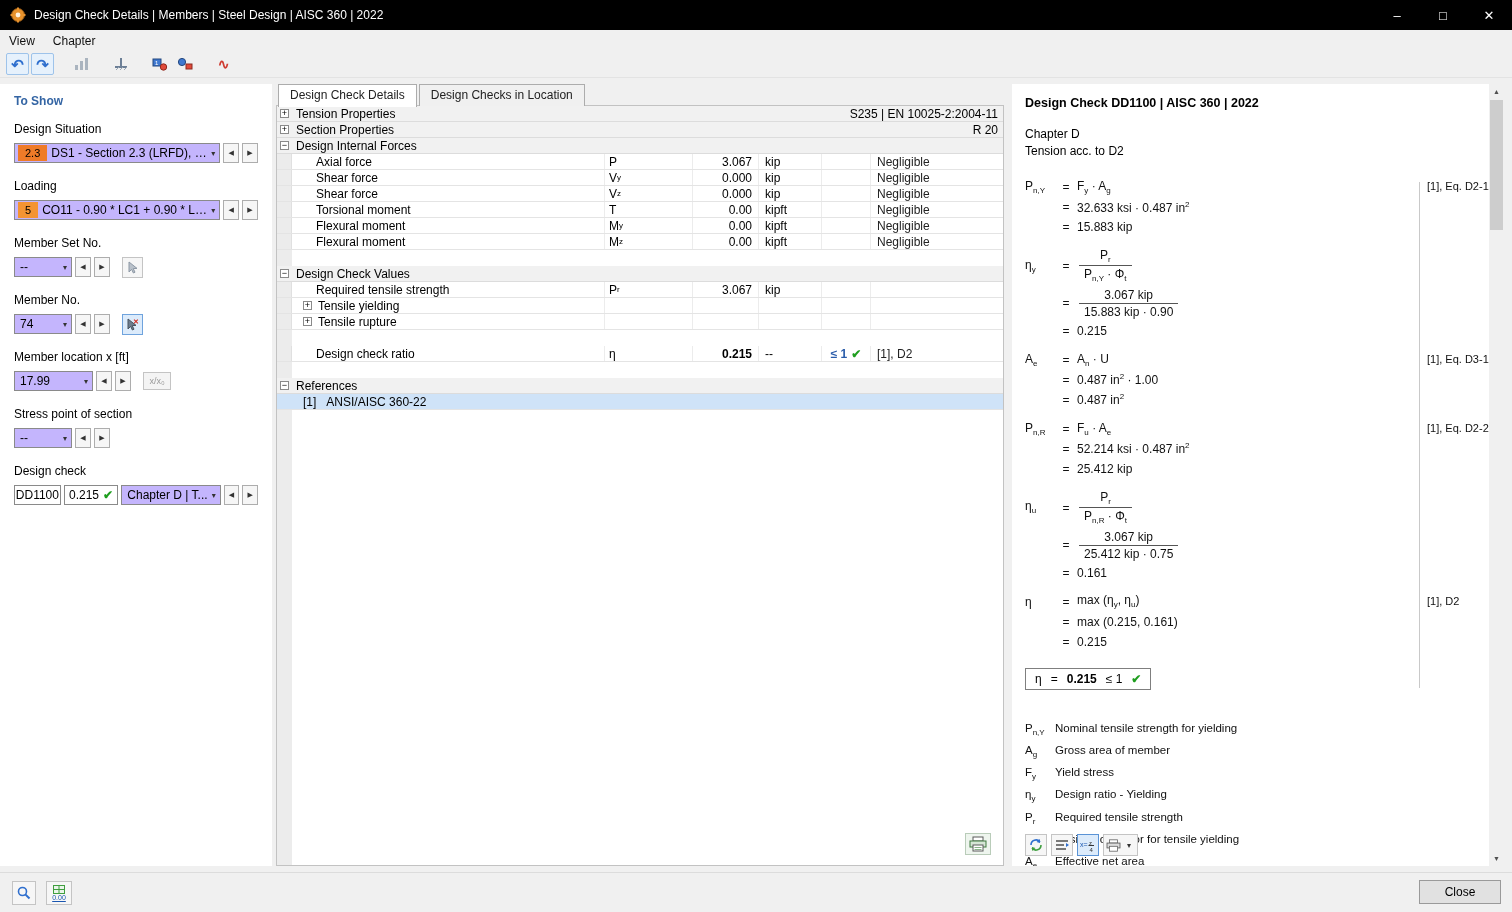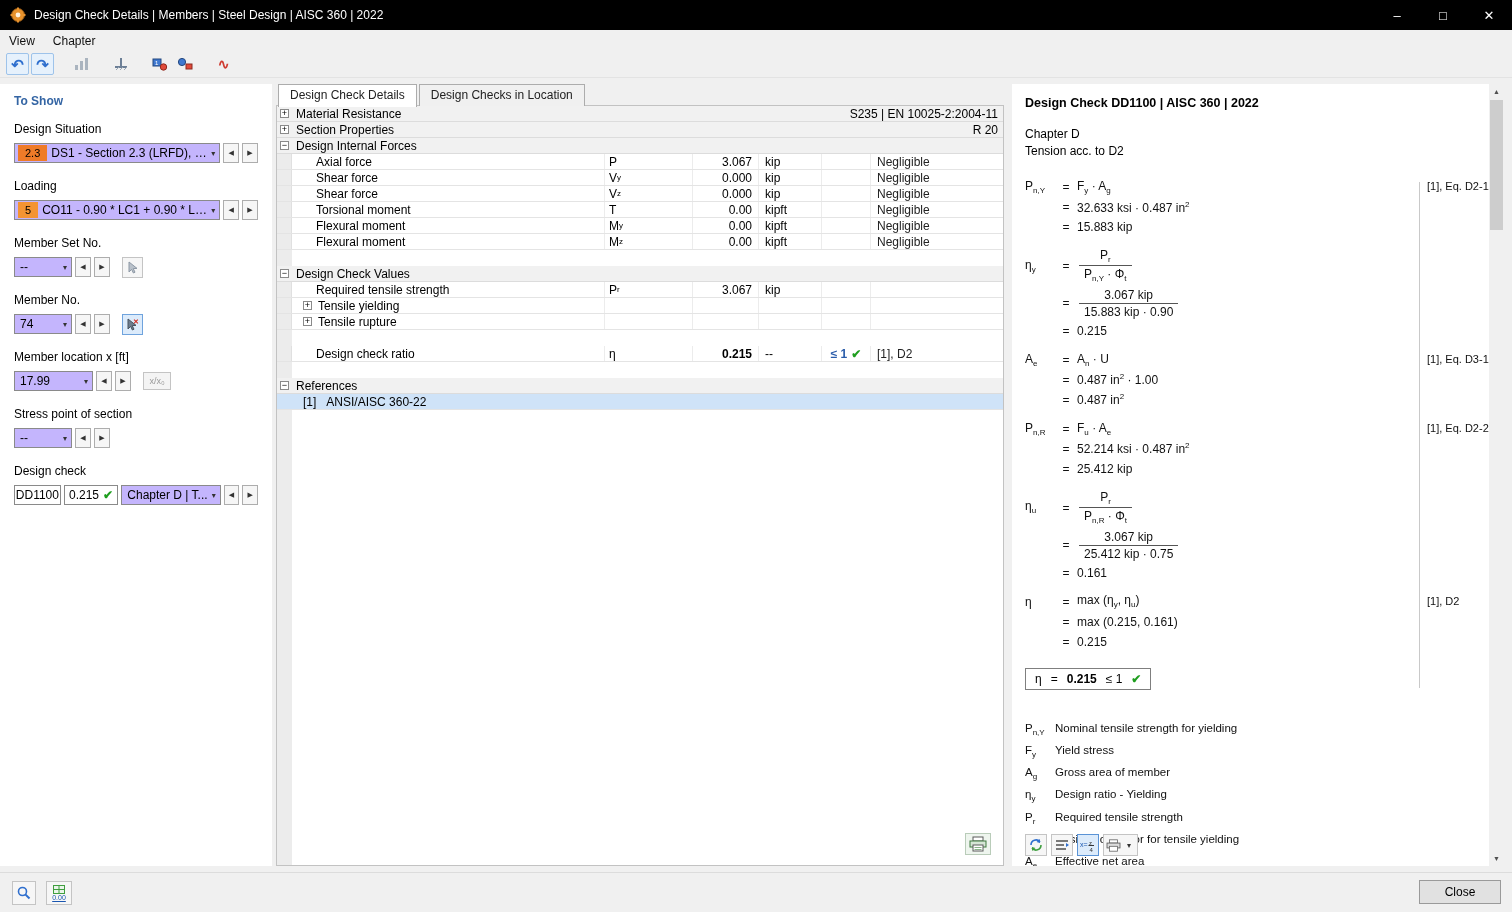--- a/index.html
+++ b/index.html
@@ -303,21 +303,21 @@
 
     <div class="center-panel">
       <div class="tabs">
         <div class="tab active">Design Check Details</div>
         <div class="tab">Design Checks in Location</div>
       </div>
       <div class="table-area">
         <div id="dc-table">
             <div class="trow group">
               <span class="exp">+</span>
-              <span class="g-label">Material Resistance</span>
+              <span class="g-label">Tension Properties</span>
               <span class="g-right">S235 | EN 10025-2:2004-11</span>
             </div>
             <div class="trow group">
               <span class="exp">+</span>
               <span class="g-label">Section Properties</span>
               <span class="g-right">R 20</span>
             </div>
             <div class="trow group">
               <span class="exp">−</span>
               <span class="g-label">Design Internal Forces</span>
@@ -619,26 +619,26 @@
           <span class="tick">✔</span>
         </div>
       </div>
 
       <div id="legend">
           <div class="lg-row">
             <span class="lg-sym">P<sub>n,Y</sub></span>
             <span class="lg-desc">Nominal tensile strength for yielding</span>
           </div>
           <div class="lg-row">
+            <span class="lg-sym">A<sub>g</sub></span>
+            <span class="lg-desc">Gross area of member</span>
+          </div>
+          <div class="lg-row">
             <span class="lg-sym">F<sub>y</sub></span>
             <span class="lg-desc">Yield stress</span>
-          </div>
-          <div class="lg-row">
-            <span class="lg-sym">A<sub>g</sub></span>
-            <span class="lg-desc">Gross area of member</span>
           </div>
           <div class="lg-row">
             <span class="lg-sym">η<sub>y</sub></span>
             <span class="lg-desc">Design ratio - Yielding</span>
           </div>
           <div class="lg-row">
             <span class="lg-sym">P<sub>r</sub></span>
             <span class="lg-desc">Required tensile strength</span>
           </div>
           <div class="lg-row">

